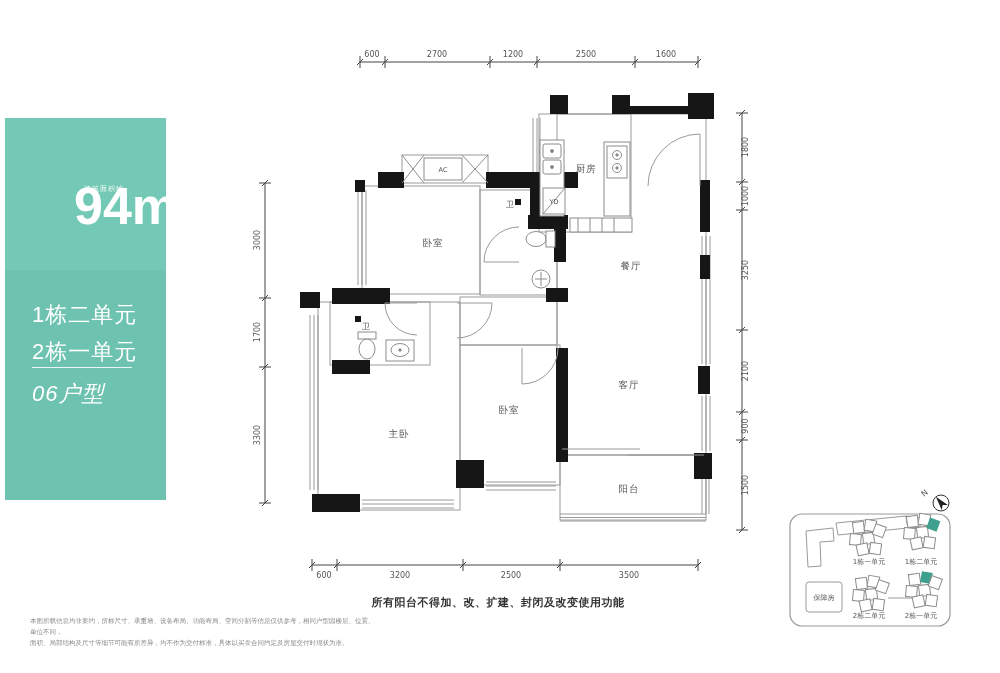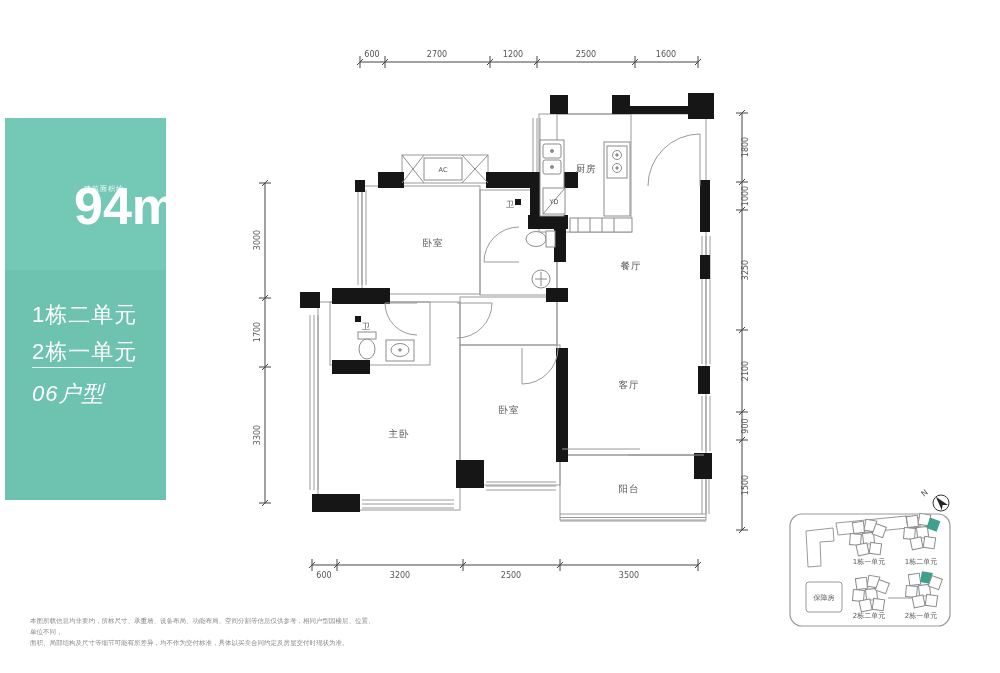--- a/index.html
+++ b/index.html
@@ -277,18 +277,19 @@
         <text class="map-text" x="869" y="564">1栋一单元</text>
         <text class="map-text" x="921" y="564">1栋二单元</text>
         <text class="map-text" x="824" y="600">保障房</text>
         <text class="map-text" x="869" y="618">2栋二单元</text>
         <text class="map-text" x="921" y="618">2栋一单元</text>
       </g>
     </g>
   </svg>
 
   
+  <div class="balcony-notice">所有阳台不得加、改、扩建、封闭及改变使用功能</div>
   <div class="disclaimer">
     <div>本图所载信息均非要约，所标尺寸、承重墙、设备布局、功能布局、空间分割等信息仅供参考，相同户型因楼层、位置、单位不同，</div>
     <div>面积、局部结构及尺寸等细节可能有所差异，均不作为交付标准，具体以买卖合同约定及房屋交付时现状为准。</div>
   </div>
 
 </div>
 
 </body></html>

